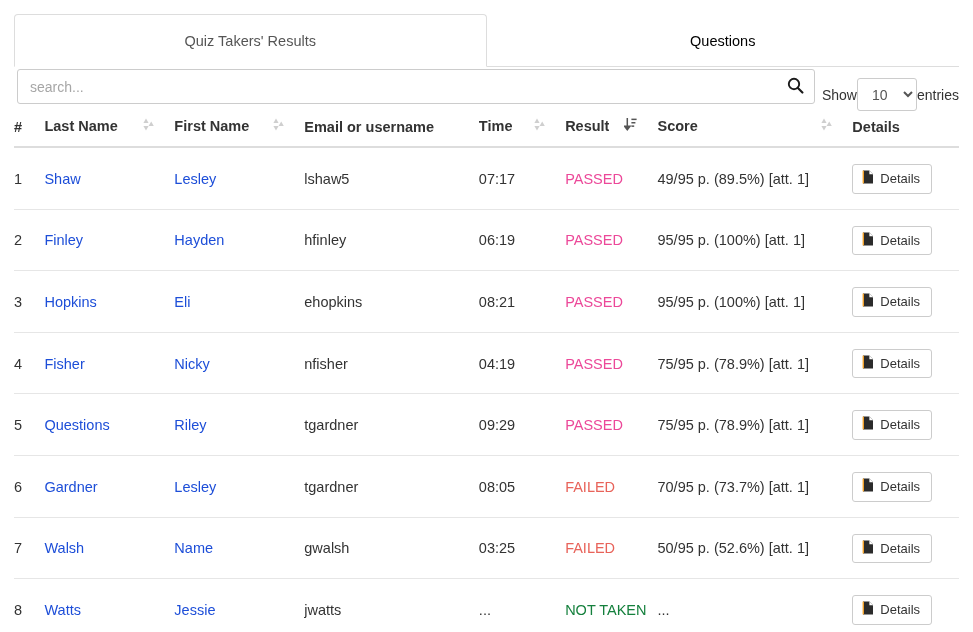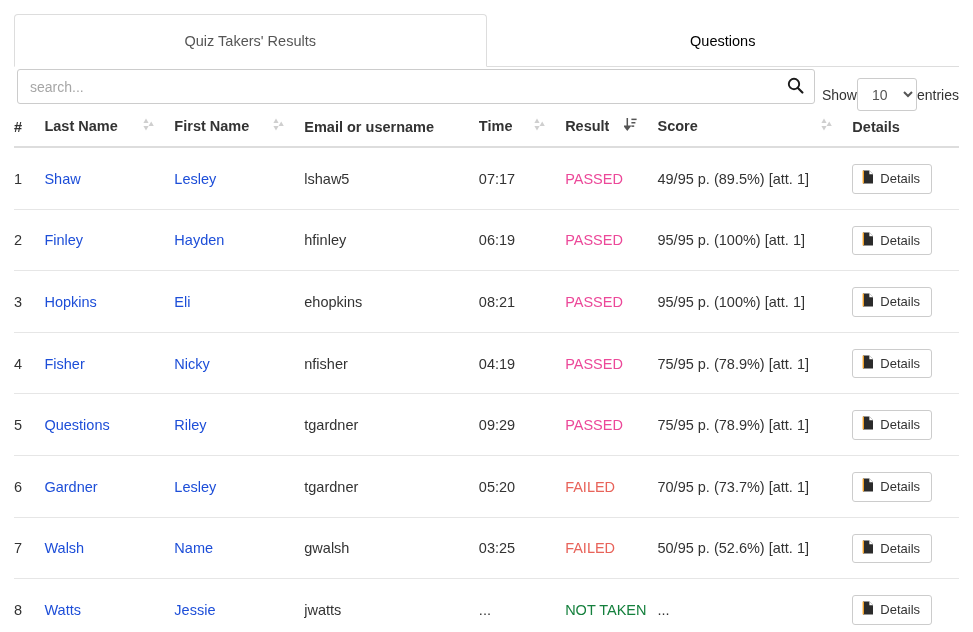--- a/index.html
+++ b/index.html
@@ -398,21 +398,21 @@
                   <rect x="0.6" y="0.6" width="1.4" height="12.8" fill="#f0a02a"></rect>
                 </svg></span>
               <span>Details</span>
             </button></td>
         </tr>
         <tr>
           <td>6</td>
           <td><a class="name-link">Gardner</a></td>
           <td><a class="name-link">Lesley</a></td>
           <td>tgardner</td>
-          <td>05:20</td>
+          <td>08:05</td>
           <td><span class="status-failed">FAILED</span></td>
           <td>70/95 p. (73.7%) [att. 1]</td>
           <td><button class="details-btn">
               <span><svg width="12" height="14" viewBox="0 0 12 14" aria-hidden="true">
                   <path d="M1 0.6 L7.4 0.6 L11 4.2 L11 13.4 L1 13.4 Z" fill="#2b2b2b"></path>
                   <path d="M7.4 0.6 L11 4.2 L7.4 4.2 Z" fill="#ffffff"></path>
                   <rect x="0.6" y="0.6" width="1.4" height="12.8" fill="#f0a02a"></rect>
                 </svg></span>
               <span>Details</span>
             </button></td>

